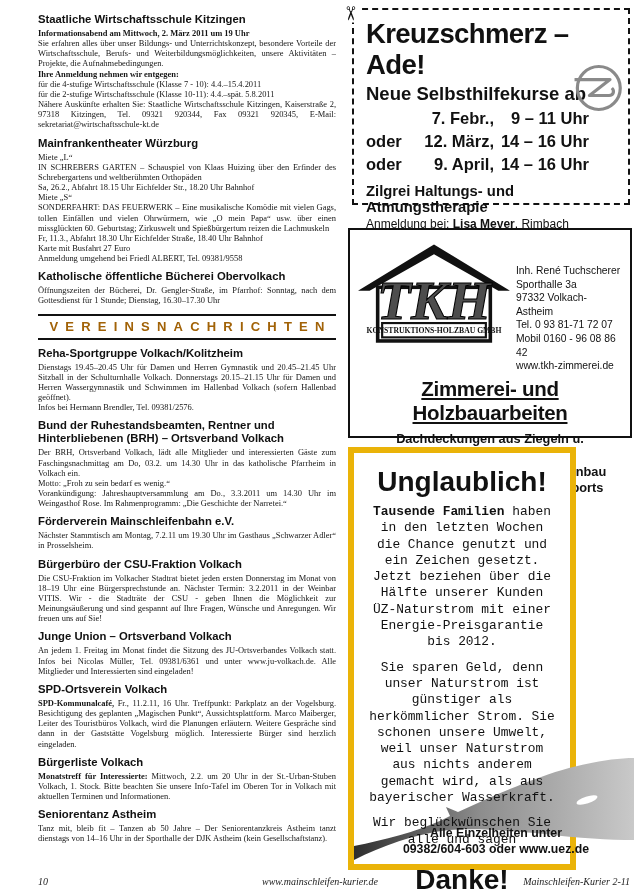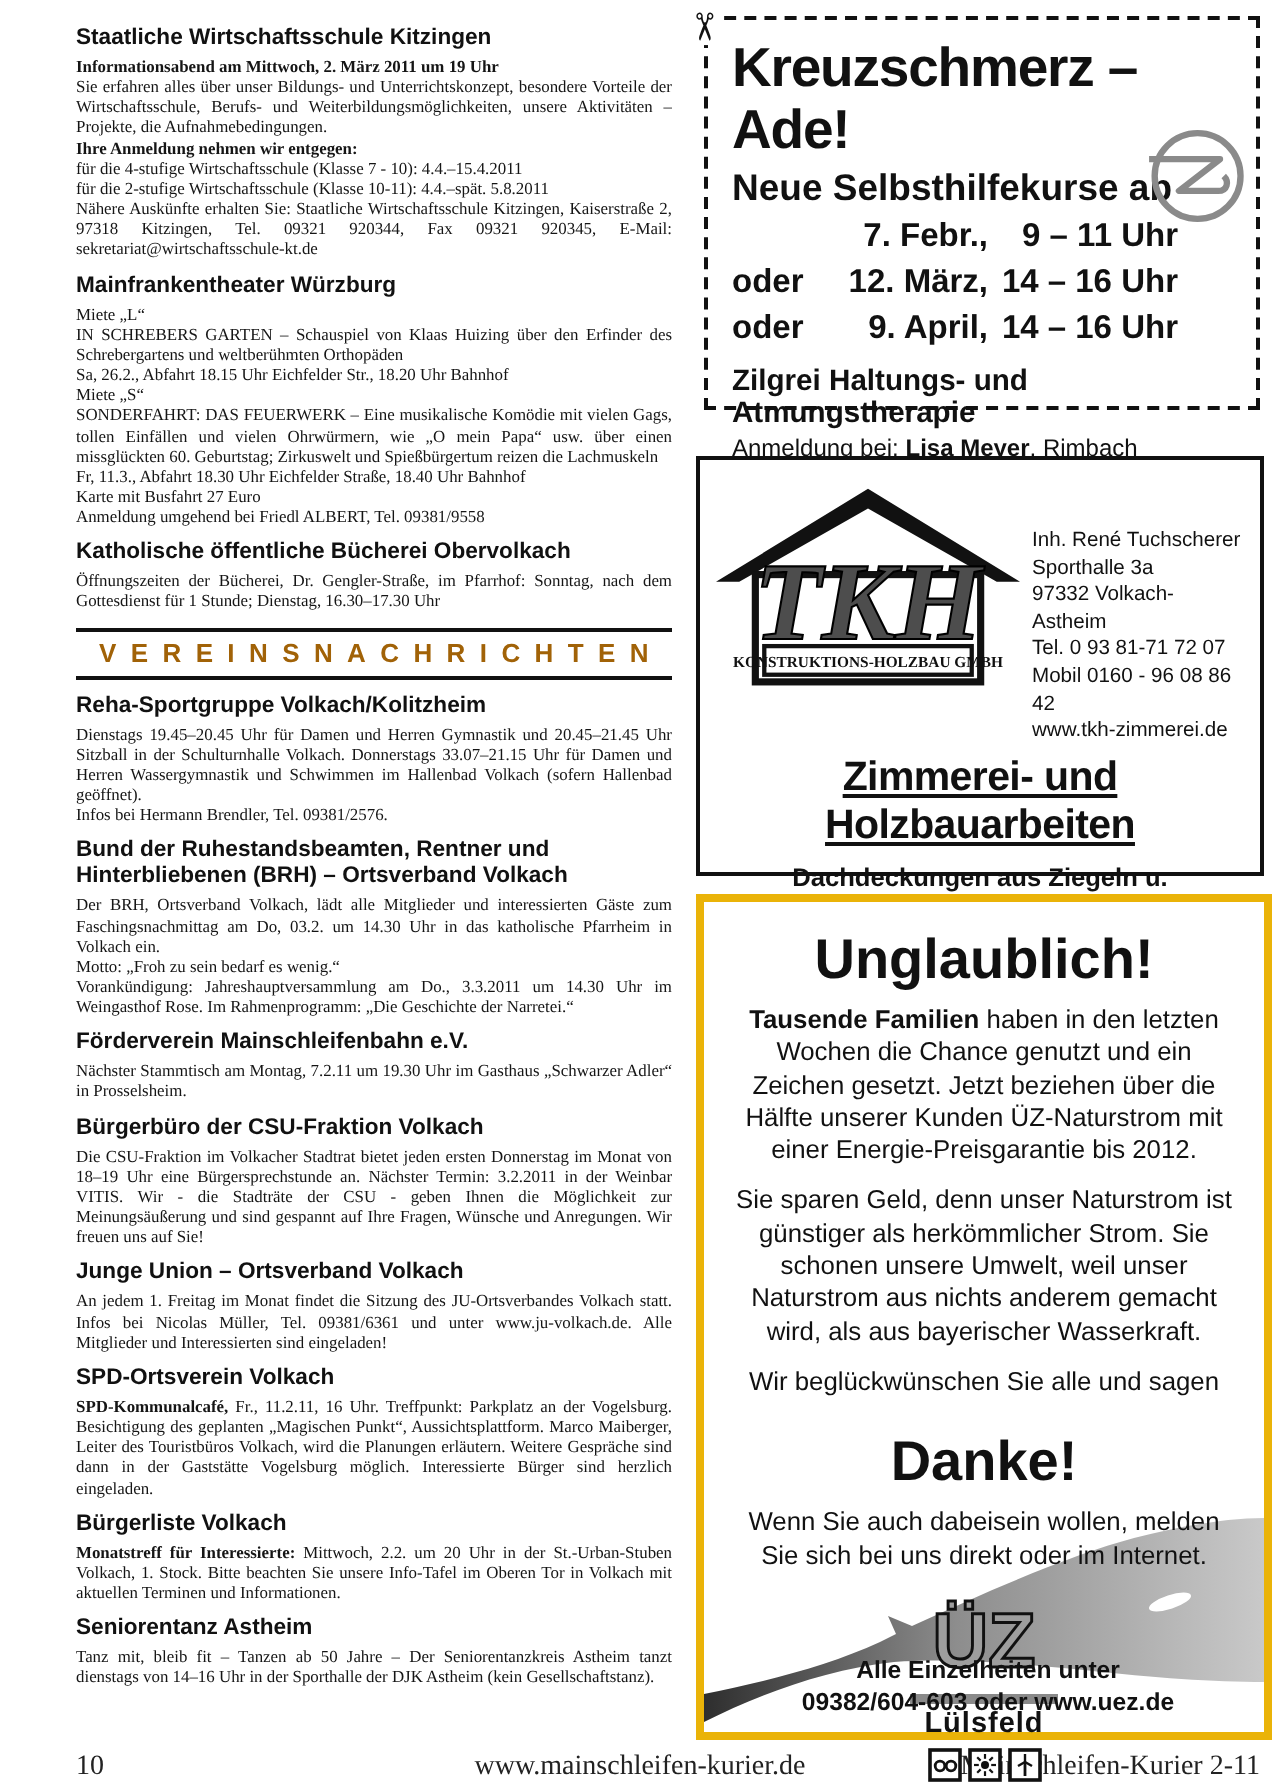--- a/index.html
+++ b/index.html
@@ -18,21 +18,21 @@
   .sec-block.bold{font-weight:bold;}
   .sec-block b{font-weight:bold;}
   .band{
     border-top:2px solid #111;border-bottom:2px solid #111;
     margin:8px 0 3px 0;padding:3px 0 4px 0;
     font-family:"Liberation Sans", sans-serif;font-weight:bold;
     font-size:13px;letter-spacing:7.2px;text-align:center;white-space:nowrap;
     text-indent:7px;color:#a16207;
   }
   
-  .footer{position:absolute;left:0;right:0;bottom:5px;height:12px;font-size:14px;color:#222;}
+  .footer{position:absolute;left:0;right:0;bottom:5px;height:12px;font-size:10px;color:#222;font-style:italic;}
   .footer .pn{position:absolute;left:38px;}
   .footer .site{position:absolute;left:0;right:0;text-align:center;}
   .footer .issue{position:absolute;right:10px;}
   
   .ad{position:absolute;box-sizing:border-box;background:#fff;font-family:"Liberation Sans", sans-serif;color:#111;}
   
   #ad-kreuz{left:352px;top:8px;width:278px;height:197px;border:2px dashed #111;padding:6px 10px 4px 12px;}
   .scissors{
     position:absolute;left:-12px;top:-6px;font-size:19px;color:#111;background:#fff;
     transform:rotate(90deg);line-height:19px;padding:0 1px;
@@ -53,24 +53,24 @@
   #ad-tkh{left:348px;top:228px;width:284px;height:210px;border:2px solid #111;padding:8px 8px 4px 8px;}
   .tkh-top{display:flex;gap:6px;}
   .tkh-logo{flex:0 0 152px;}
   .tkh-addr{font-size:10.3px;line-height:13.6px;margin-top:26px;}
   .tkh-headline{
     font-size:20.5px;font-weight:bold;text-align:center;text-decoration:underline;
     margin:4px 0 6px 0;letter-spacing:-0.3px;
   }
   .tkh-service{font-size:12.8px;line-height:16.5px;font-weight:bold;text-align:center;}
   
-  #ad-uez{left:348px;top:447px;width:288px;height:423px;border:4px solid #eab308;text-align:center;}
+  #ad-uez{left:348px;top:447px;width:228px;height:423px;border:6px solid #eab308;text-align:center;}
   #ad-uez .inner{position:relative;z-index:1;padding:8px 10px 0 10px;}
   .uez-title{font-size:28px;line-height:33px;font-weight:bold;margin:4px 0 6px 0;}
-  .uez-p{font-size:12.9px;line-height:16.3px;margin:0 2px 9px 2px;}
+  .uez-p{font-size:12.9px;line-height:16.3px;margin:0 2px 9px 2px;font-family:Liberation Mono, monospace;}
   .uez-danke{font-size:28px;line-height:32px;font-weight:bold;margin:16px 0 6px 0;}
   .uez-logo-wrap{margin-top:2px;}
   .uez-bar{width:74px;height:5px;background:#8a8a8a;margin:1px auto 2px auto;}
   .uez-place{font-size:14.5px;font-weight:bold;letter-spacing:0.5px;}
   .uez-icons{display:flex;justify-content:center;gap:3px;margin-top:4px;}
   .uez-naturstrom{font-size:5.5px;font-weight:bold;letter-spacing:2.6px;margin-top:1px;text-indent:2px;}
   .swoosh{position:absolute;left:0;bottom:0;z-index:0;}
   .uez-details{
     position:absolute;z-index:2;left:24px;bottom:7px;width:236px;
     font-size:12.3px;line-height:15.5px;font-weight:bold;text-align:center;
@@ -103,21 +103,21 @@
       </section>
       <section class="news-section">
         <h3 class="sec-title">Katholische öffentliche Bücherei Obervolkach</h3>
         <p class="sec-block">Öffnungszeiten der Bücherei, Dr. Gengler-Straße, im Pfarrhof: Sonntag, nach dem Gottesdienst für 1 Stunde; Dienstag, 16.30–17.30 Uhr</p>
       </section>
     </div>
   <div class="band">VEREINSNACHRICHTEN</div>
   <div id="club-sections">
       <section class="news-section">
         <h3 class="sec-title">Reha-Sportgruppe Volkach/Kolitzheim</h3>
-        <p class="sec-block">Dienstags 19.45–20.45 Uhr für Damen und Herren Gymnastik und 20.45–21.45 Uhr Sitzball in der Schulturnhalle Volkach. Donnerstags 33.07–21.15 Uhr für Damen und Herren Wassergymnastik und Schwimmen im Hallenbad Volkach (sofern Hallenbad geöffnet).</p>
+        <p class="sec-block">Dienstags 19.45–20.45 Uhr für Damen und Herren Gymnastik und 20.45–21.45 Uhr Sitzball in der Schulturnhalle Volkach. Donnerstags 20.15–21.15 Uhr für Damen und Herren Wassergymnastik und Schwimmen im Hallenbad Volkach (sofern Hallenbad geöffnet).</p>
         <p class="sec-block">Infos bei Hermann Brendler, Tel. 09381/2576.</p>
       </section>
       <section class="news-section">
         <h3 class="sec-title">Bund der Ruhestandsbeamten, Rentner und Hinterbliebenen (BRH) – Ortsverband Volkach</h3>
         <p class="sec-block">Der BRH, Ortsverband Volkach, lädt alle Mitglieder und interessierten Gäste zum Faschingsnachmittag am Do, 03.2. um 14.30 Uhr in das katholische Pfarrheim in Volkach ein.</p>
         <p class="sec-block">Motto: „Froh zu sein bedarf es wenig.“</p>
         <p class="sec-block">Vorankündigung: Jahreshauptversammlung am Do., 3.3.2011 um 14.30 Uhr im Weingasthof Rose. Im Rahmenprogramm: „Die Geschichte der Narretei.“</p>
       </section>
       <section class="news-section">
         <h3 class="sec-title">Förderverein Mainschleifenbahn e.V.</h3>

